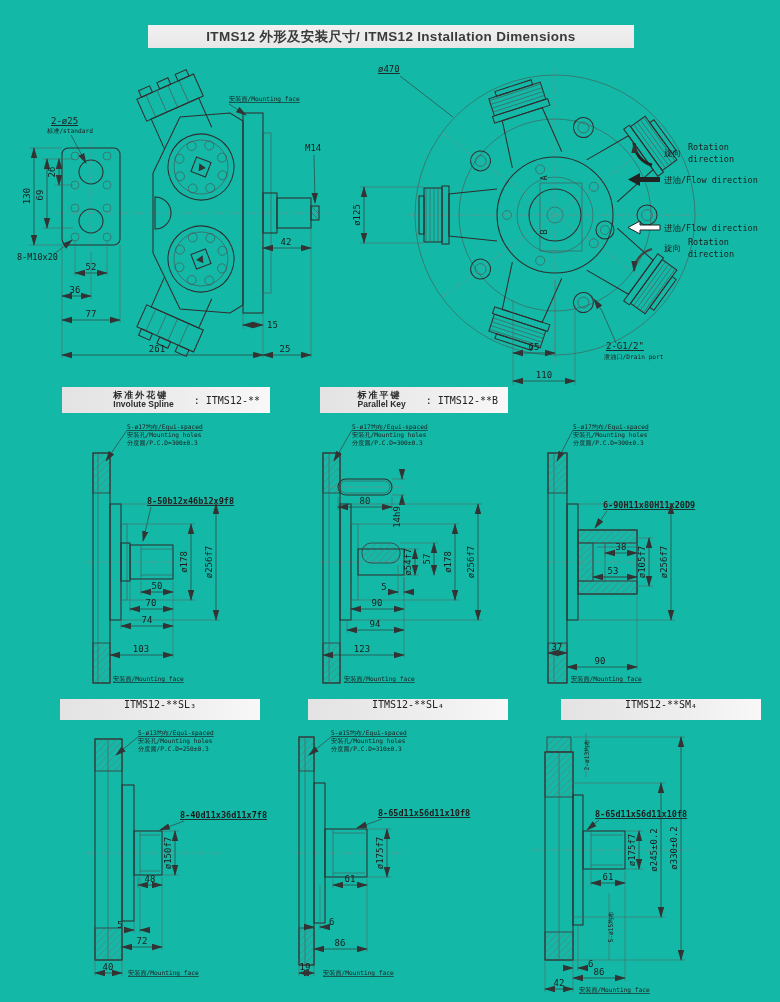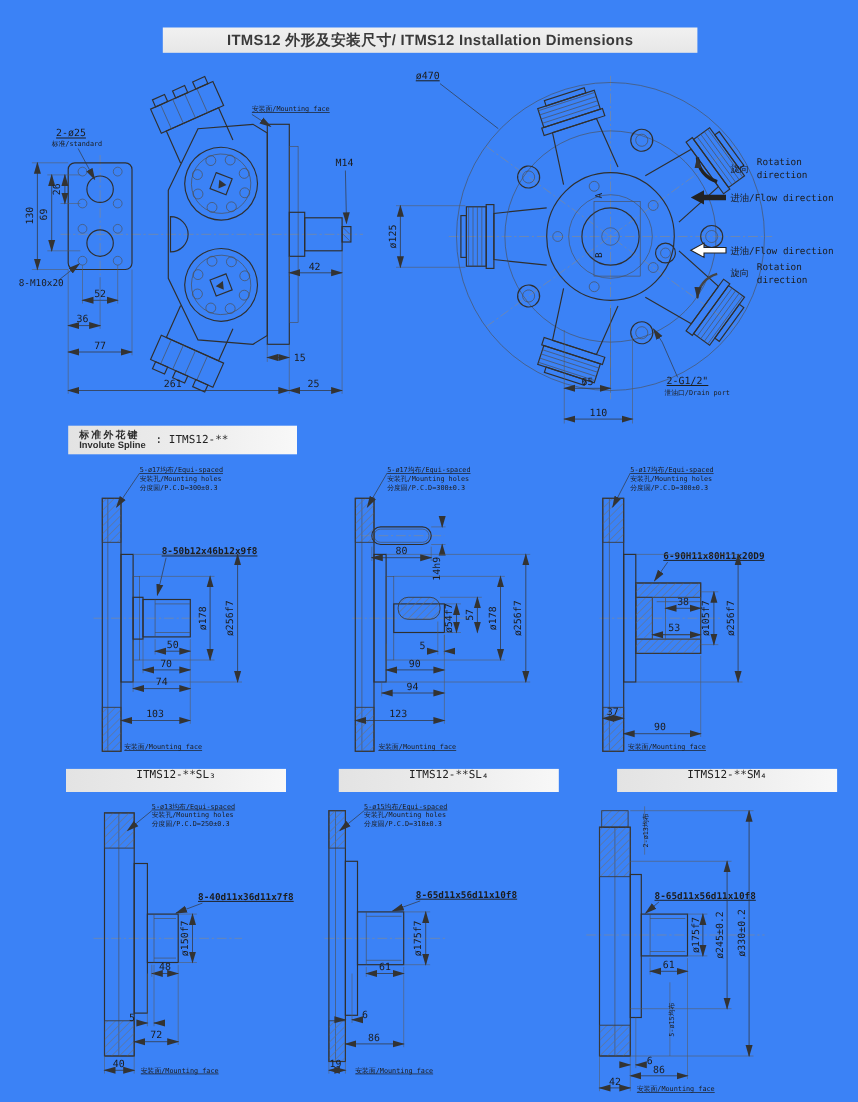--- a/index.html
+++ b/index.html
@@ -1,23 +1,23 @@
 <!DOCTYPE html>
 <html><head>
 <meta charset="utf-8">
 <style>
   html,body{margin:0;padding:0;background:#fff;}
-  #page{position:relative;width:780px;height:1002px;background:#3b82f6;overflow:hidden;
+  #page{position:relative;width:780px;height:1002px;background:#14b8a6;overflow:hidden;
         font-family:"Liberation Sans",sans-serif;}
   .abs{position:absolute;}
   .title-bar{position:absolute;left:148px;top:25px;width:486px;height:23px;
     background:linear-gradient(180deg,#f1f1f1,#e7e7e7);display:flex;align-items:center;justify-content:center;
     font-size:13.5px;font-weight:600;color:#3a3a3a;letter-spacing:.3px;}
   .hdr{position:absolute;height:26px;background:linear-gradient(90deg,#e3e3e3,#eeeeee 60%,#f8f8f8);
-    display:flex;align-items:center;gap:9px;padding:1px 10px;box-sizing:border-box;}
+    display:flex;align-items:center;gap:20px;padding:1px 10px;box-sizing:border-box;justify-content:flex-end;}
   .hcol{display:flex;flex-direction:column;line-height:1.05;}
   .hcn{font-size:9px;font-weight:700;color:#2c2c2c;letter-spacing:2px;}
   .hen{font-size:8.5px;color:#2c2c2c;font-weight:bold;}
   .hmod{font:10px "DejaVu Sans Mono",monospace;color:#222;}
   .hdr3{position:absolute;height:21px;background:linear-gradient(90deg,#e3e3e3,#eeeeee 60%,#f8f8f8);
     display:flex;align-items:flex-start;justify-content:center;font:10px "DejaVu Sans Mono",monospace;color:#222;}
   svg{overflow:visible;}
   .ln{fill:none;stroke:#2f2f2f;stroke-width:1.05;}
   .thin{fill:none;stroke:#4d4d4d;stroke-width:0.55;}
   .cl{fill:none;stroke:#8a8a8a;stroke-width:0.55;stroke-dasharray:9 2.5 2 2.5;}
@@ -260,20 +260,27 @@
     </g>
   </svg>
 
   <div class="hdr" style="left:62px;top:387px;width:208px">
     <div class="hcol">
       <div class="hcn">标准外花键</div>
       <div class="hen">Involute Spline</div>
     </div>
     <div class="hmod">: ITMS12-**</div>
   </div>
+  <div class="hdr" style="left:320px;top:387px;width:188px">
+    <div class="hcol">
+      <div class="hcn">标准平键</div>
+      <div class="hen">Parallel Key</div>
+    </div>
+    <div class="hmod">: ITMS12-**B</div>
+  </div>
 
   <svg class="abs" style="left:85px;top:415px" width="235" height="290" viewBox="0 0 235 290">
     <g>
       <line x1="0" y1="147" x2="100" y2="147" class="cl"></line>
       <rect x="8" y="38" width="17" height="230" class="ln"></rect>
       <line x1="13" y1="38" x2="13" y2="268" class="thin"></line>
       <rect x="8" y="38" width="17" height="40" class="hat"></rect>
       <rect x="8" y="228" width="17" height="40" class="hat"></rect>
       <rect x="25" y="89" width="11" height="116" class="ln"></rect>
       <rect x="36" y="109" width="6" height="76" class="thin"></rect>

